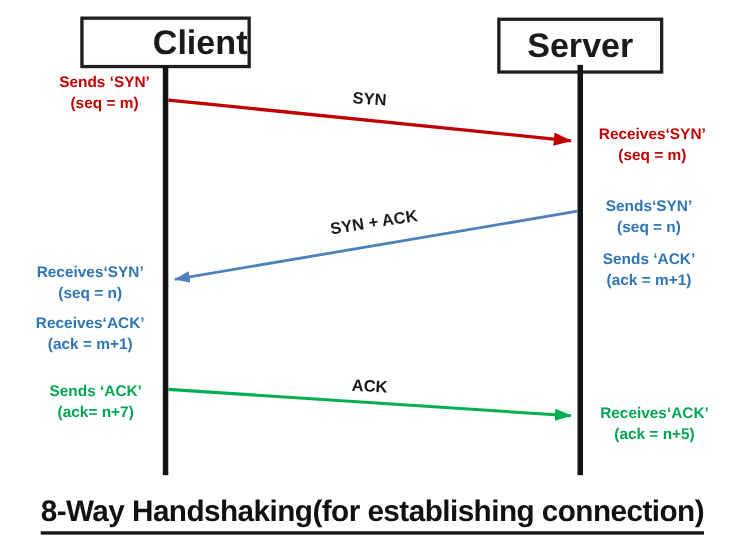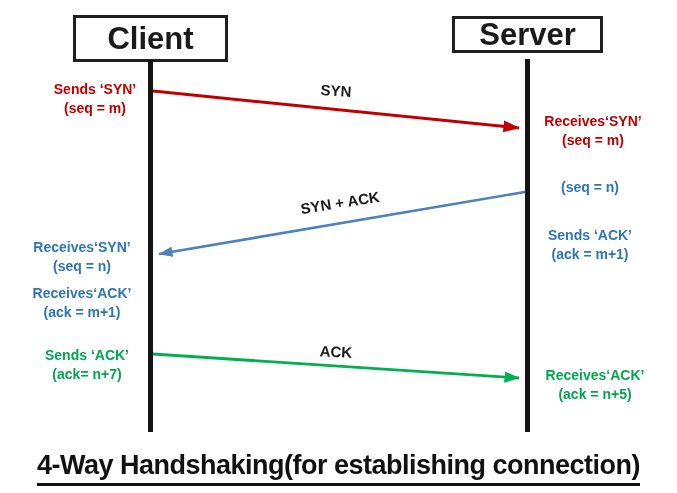--- a/index.html
+++ b/index.html
@@ -16,22 +16,22 @@
     position: absolute;
     border: 3px solid #1f1f1f;
     background: #ffffff;
     display: flex;
     align-items: center;
     justify-content: center;
     font-size: 31px;
     color: #1a1a1a;
     box-sizing: border-box;
   }
-  .actor-client { left: 73px; top: 15px; width: 155px; height: 47px; }
-  .actor-server { left: 452px; top: 16px; width: 151px; height: 37px; }
+  .actor-client { left: 73px; top: 15px; width: 155px; height: 47px; justify-content: flex-end; }
+  .actor-server { left: 452px; top: 16px; width: 151px; height: 51px; }
   .lifeline {
     position: absolute;
     width: 5px;
     background: #141414;
   }
   .lifeline-client { left: 148px; top: 60px; height: 372px; }
   .lifeline-server { left: 525px; top: 59px; height: 373px; }
   .arrows-svg { position: absolute; left: 0; top: 0; }
   .msg-label {
     position: absolute;
@@ -47,21 +47,21 @@
     position: absolute;
     width: 124px;
     text-align: center;
     font-size: 14px;
     line-height: 19px;
     white-space: nowrap;
   }
   .c-red   { color: #c00000; }
   .c-blue  { color: #2e75b6; }
   .c-green { color: #00a651; }
-  .note-l-red    { left: 33px;  top: 80px;  }
+  .note-l-red    { left: 33px;  top: 65px;  }
   .note-l-blue1  { left: 20px;  top: 238px; }
   .note-l-blue2  { left: 20px;  top: 284px; }
   .note-l-green  { left: 25px;  top: 346px; }
   .note-r-red    { left: 531px; top: 112px; }
   .note-r-blue1  { left: 528px; top: 178px; }
   .note-r-blue2  { left: 528px; top: 226px; }
   .note-r-green  { left: 533px; top: 366px; }
   .title-row {
     position: absolute;
     left: 0; right: 0; top: 450px;
@@ -128,28 +128,29 @@
   <div class="note c-green note-l-green">
     <div>Sends ‘ACK’</div>
     <div>(ack= n+7)</div>
   </div>
 
   <div class="note c-red note-r-red">
     <div>Receives‘SYN’</div>
     <div>(seq = m)</div>
   </div>
   <div class="note c-blue note-r-blue1">
+    <div>Sends‘SYN’</div>
     <div>(seq = n)</div>
   </div>
   <div class="note c-blue note-r-blue2">
     <div>Sends ‘ACK’</div>
     <div>(ack = m+1)</div>
   </div>
   <div class="note c-green note-r-green">
     <div>Receives‘ACK’</div>
     <div>(ack = n+5)</div>
   </div>
 
   <div class="title-row">
-    <span class="title-text">4-Way Handshaking(for establishing connection)</span>
+    <span class="title-text">8-Way Handshaking(for establishing connection)</span>
   </div>
 
 </div>
 
 </body></html>

